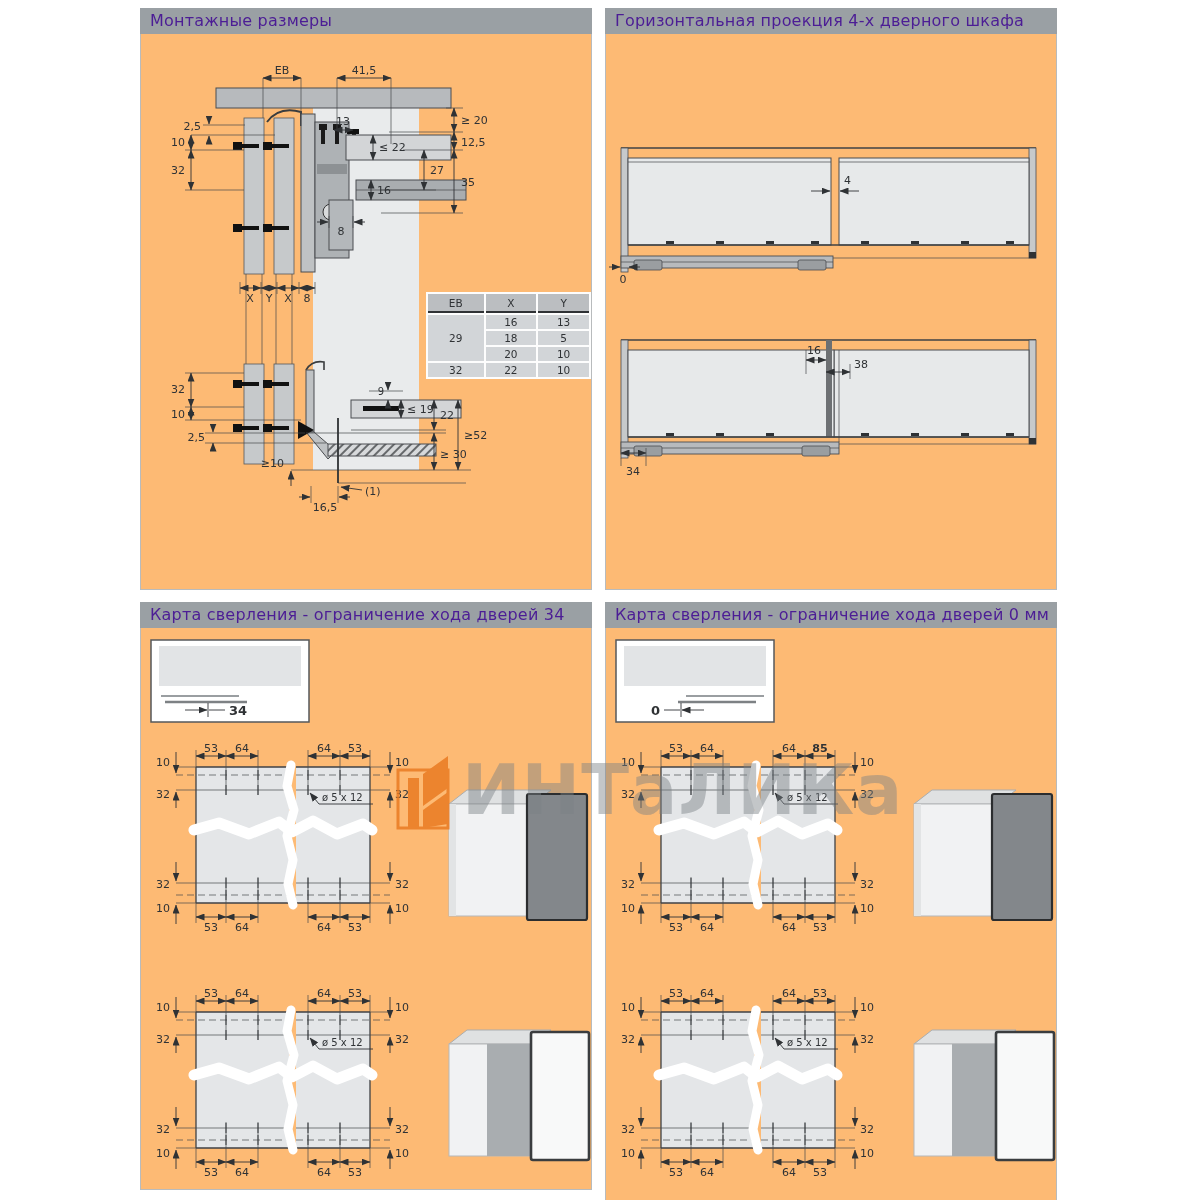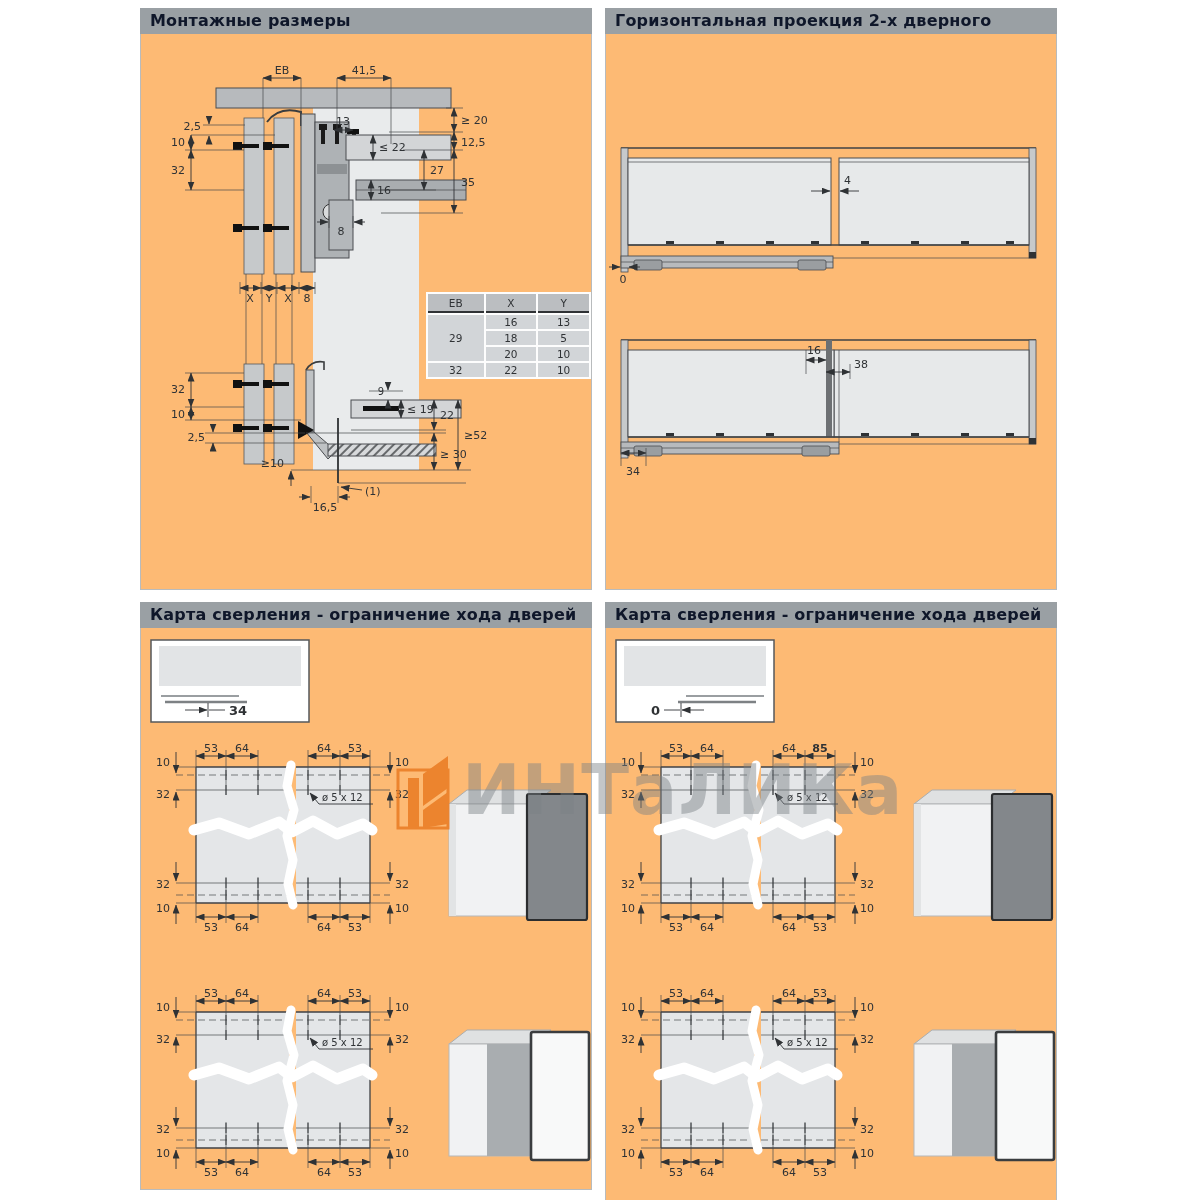--- a/index.html
+++ b/index.html
@@ -1,20 +1,20 @@
 <!DOCTYPE html>
 <html><head>
 <meta charset="utf-8">
 <style>
   html,body{margin:0;padding:0;background:#fff;}
   .page{position:relative;width:1200px;height:1200px;background:#ffffff;
         font-family:"DejaVu Sans",sans-serif;overflow:hidden;}
   .panel{position:absolute;background:#fff;}
-  .panel > header{height:26px;background:#9aa0a4;color:#0f172a;font-size:16px;
-        line-height:26px;padding-left:10px;font-weight:700;letter-spacing:.2px;}
+  .panel > header{height:26px;background:#9aa0a4;color:#4c1d95;font-size:16px;
+        line-height:26px;padding-left:10px;font-weight:400;letter-spacing:.2px;}
   .panel .body{position:absolute;top:26px;left:0;right:0;bottom:0;
         border:1px solid #b8bbbd;border-top:none;background:#fdba74;}
   .panel .body svg{position:absolute;left:0;top:0;}
   #p1{left:140px;top:8px;width:452px;height:582px;}
   #p2{left:605px;top:8px;width:452px;height:582px;}
   #p3{left:140px;top:602px;width:452px;height:588px;}
   #p4{left:605px;top:602px;width:452px;height:648px;}
   text{font-family:"DejaVu Sans",sans-serif;font-size:11px;fill:#2f3235;}
   .sm{font-size:10px;}
   .bold{font-weight:bold;}
@@ -295,21 +295,21 @@
           <td>22</td>
           <td>10</td>
         </tr>
       </tbody>
         </table>
     </div>
   </section>
 
   <section class="panel" id="p2">
     <header>
-      <span>Горизонтальная проекция 2-х дверного шкафа</span>
+      <span>Горизонтальная проекция 4-х дверного шкафа</span>
     </header>
     <div class="body">
       <svg width="452" height="556" viewBox="0 0 452 556">
 
         <g>
           <line class="ol" x1="15" y1="114" x2="430" y2="114"></line>
           <rect x="15" y="114" width="7" height="124" fill="#c6c9cb" stroke="#4a4d50" stroke-width=".8"></rect>
           <rect x="423" y="114" width="7" height="110" fill="#c6c9cb" stroke="#4a4d50" stroke-width=".8"></rect>
           <rect x="22" y="124" width="203" height="87" fill="#e7e9ea" stroke="#4a4d50"></rect>
           <rect x="233" y="124" width="190" height="87" fill="#e7e9ea" stroke="#4a4d50"></rect>

